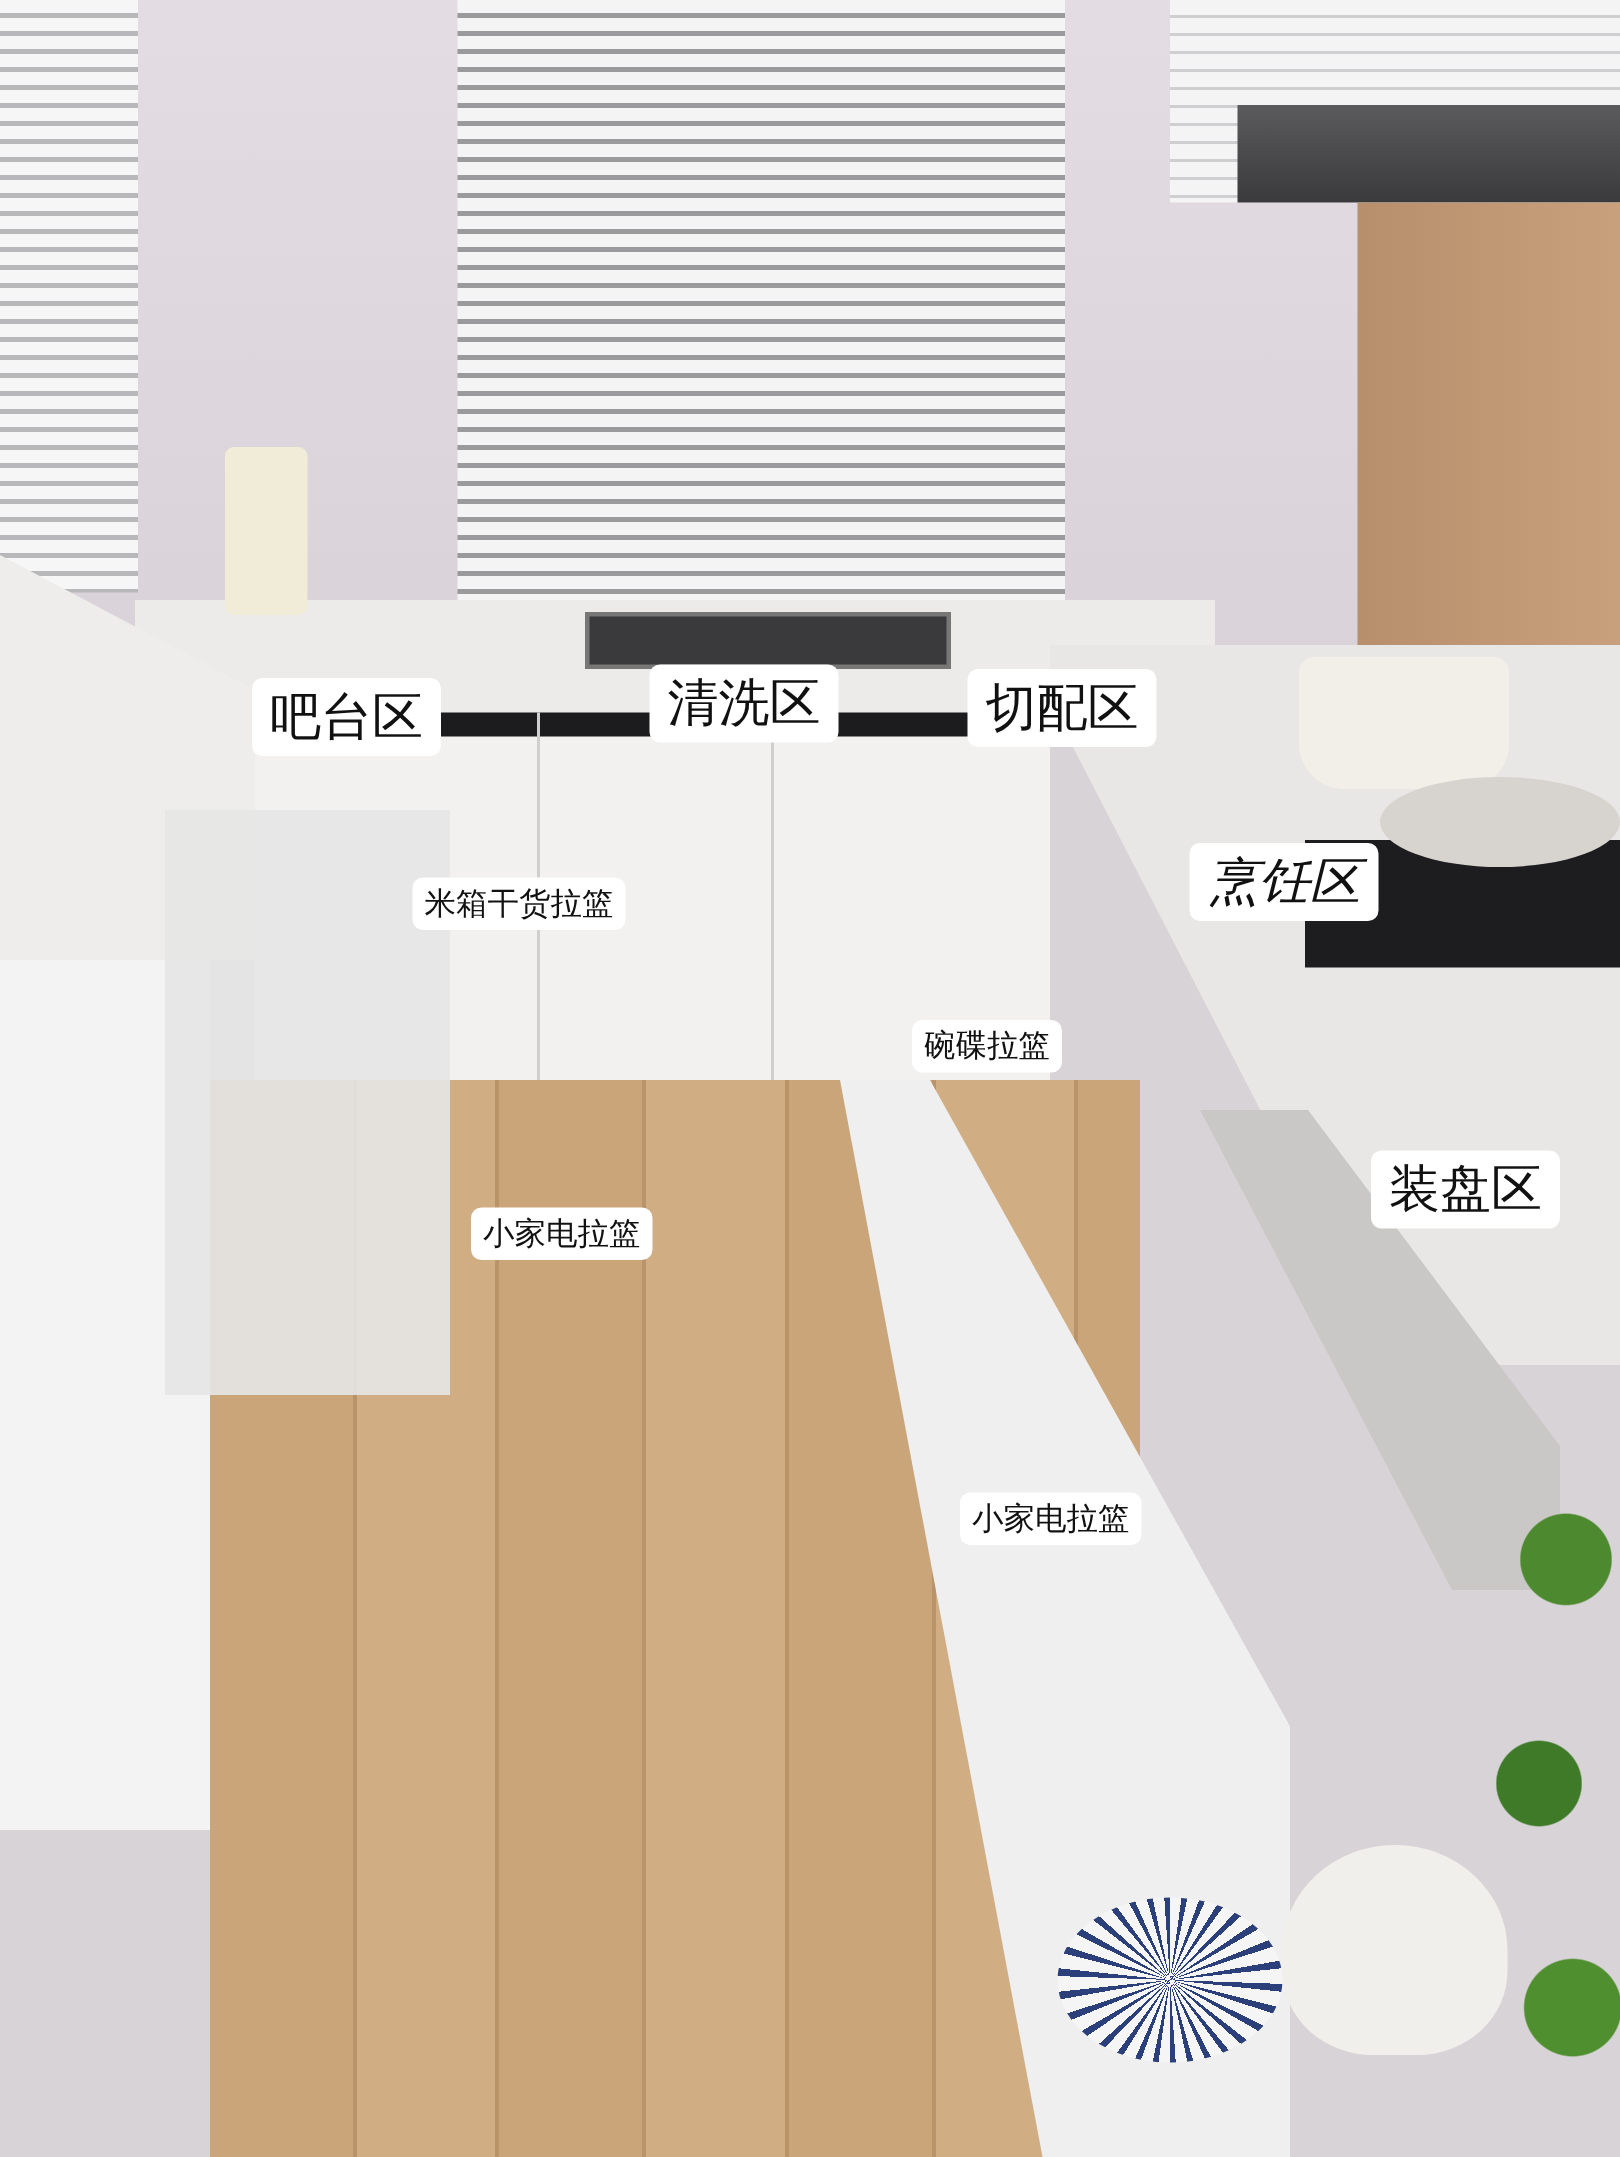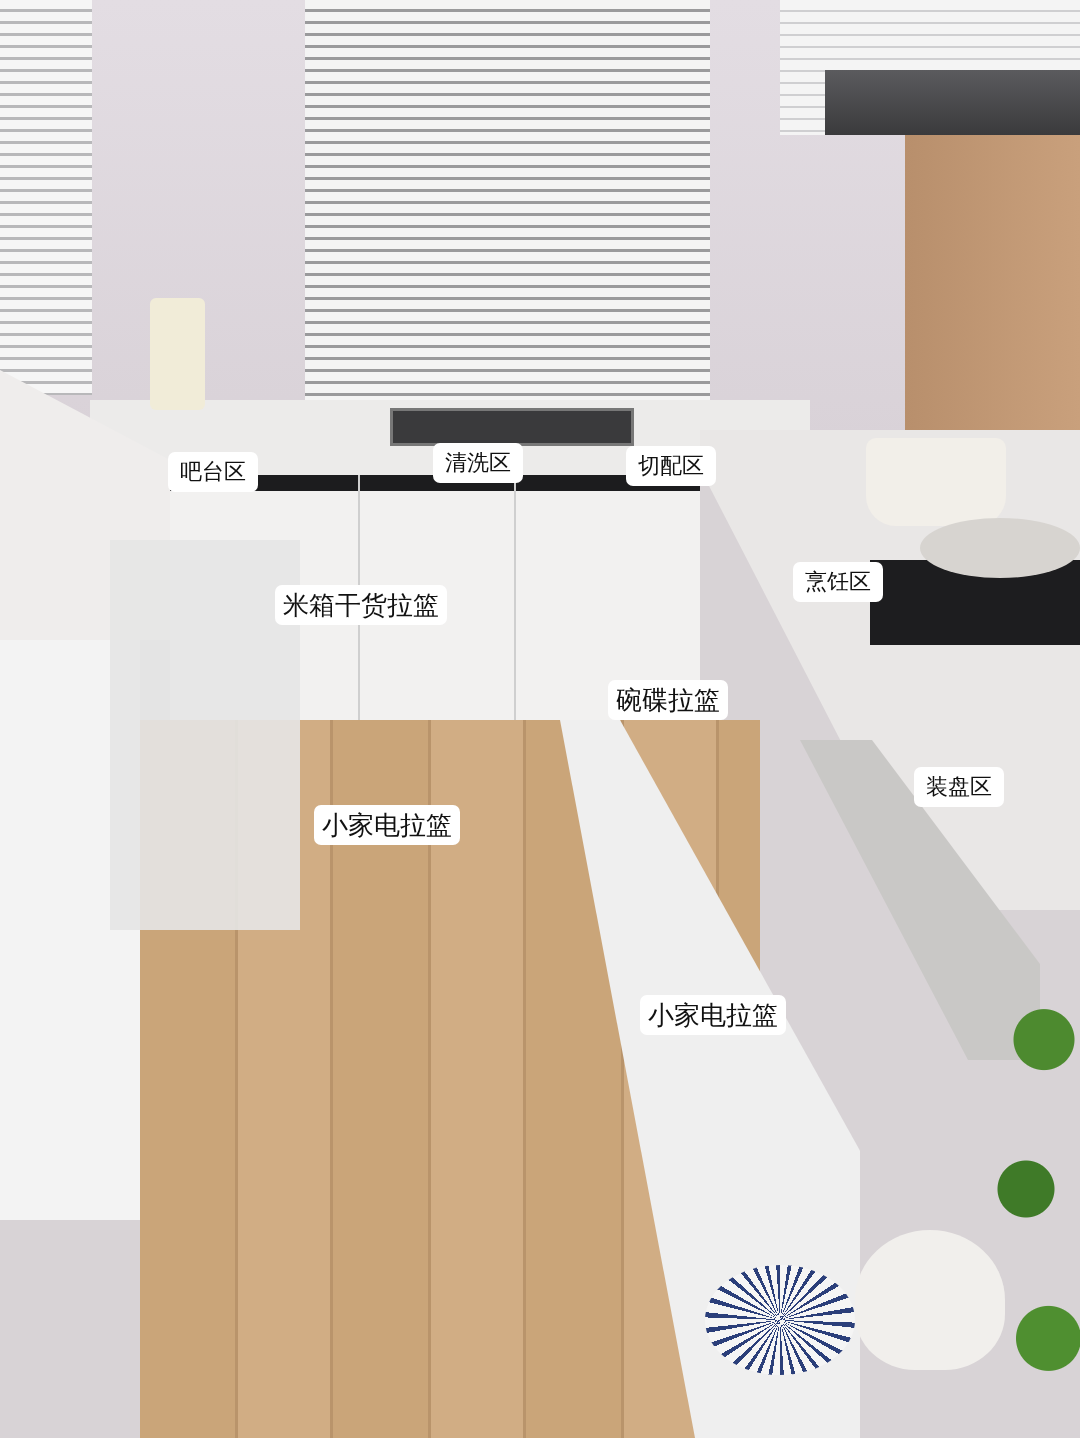--- a/index.html
+++ b/index.html
@@ -29,22 +29,22 @@
   .drawer-bins{left:800px;top:740px;width:240px;height:320px;background:#c9c8c6;clip-path:polygon(0 0,30% 0,100% 70%,100% 100%,70% 100%);}
   .bowl{left:705px;top:1265px;width:150px;height:110px;border-radius:50%;background:repeating-conic-gradient(#f5f5f5 0 8deg,#2b3f7a 8deg 12deg);}
   .pot{left:855px;top:1230px;width:150px;height:140px;border-radius:50% 50% 40% 40%;background:#f1efec;}
   .plant{left:990px;top:940px;width:90px;height:498px;background:radial-gradient(circle at 60% 20%,#4d8a2f 0 30px,transparent 31px),radial-gradient(circle at 40% 50%,#3f7a28 0 28px,transparent 29px),radial-gradient(circle at 65% 80%,#4f8f30 0 32px,transparent 33px);}
   .pitcher{left:150px;top:298px;width:55px;height:112px;background:#f1ecd8;border-radius:6px;}
   .white-pot{left:866px;top:438px;width:140px;height:88px;background:#f2efe9;border-radius:10px 10px 30px 30px;}
   .pan{left:920px;top:518px;width:160px;height:60px;background:#d7d4d0;border-radius:50%;}
   .left-basket{left:110px;top:540px;width:190px;height:390px;background:rgba(230,230,230,.9);}
   
   .label{position:absolute;background:#ffffff;color:#111;border-radius:7px;white-space:nowrap;line-height:1;display:flex;align-items:center;justify-content:center;}
-  .lg{font-size:22px;padding:9px 12px;font-weight:500;}
-  .sm{font-size:26px;padding:7px 8px;}
+  .lg{font-size:34px;padding:9px 12px;font-weight:500;}
+  .sm{font-size:21px;padding:7px 8px;}
 </style>
 </head>
 <body>
 
 <div class="abs wall"></div>
 <div class="abs blind"></div>
 <div class="abs blind-left"></div>
 <div class="abs upper-cab-right"></div>
 <div class="abs hood"></div>
 <div class="abs backsplash"></div>
@@ -63,19 +63,19 @@
 <div class="abs left-drawers"></div>
 <div class="abs left-basket"></div>
 <div class="abs drawer-big"></div>
 <div class="abs drawer-bins"></div>
 <div class="abs bowl"></div>
 <div class="abs pot"></div>
 <div class="abs plant"></div>
 
 <div class="label lg" style="left:168px;top:452px;">吧台区</div>
 <div class="label lg" style="left:433px;top:443px;text-align:center;">清洗区</div>
-<div class="label lg" style="left:626px;top:446px;">切配区</div>
-<div class="label lg" style="left:793px;top:562px;">烹饪区</div>
+<div class="label lg" style="left:645px;top:446px;">切配区</div>
+<div class="label lg" style="left:793px;top:562px;font-style:italic;">烹饪区</div>
 <div class="label lg" style="left:914px;top:731px;margin-top:36px;">装盘区</div>
 <div class="label sm" style="left:275px;top:585px;">米箱干货拉篮</div>
 <div class="label sm" style="left:608px;top:680px;">碗碟拉篮</div>
 <div class="label sm" style="left:297px;top:805px;margin-left:17px;">小家电拉篮</div>
 <div class="label sm" style="left:640px;top:995px;">小家电拉篮</div>
 
 </body></html>

